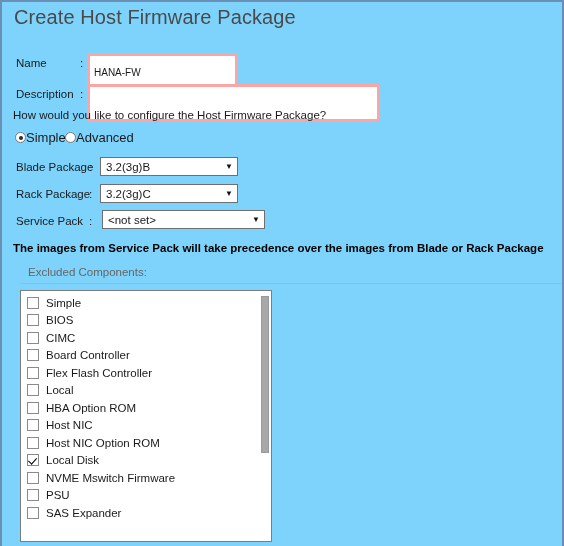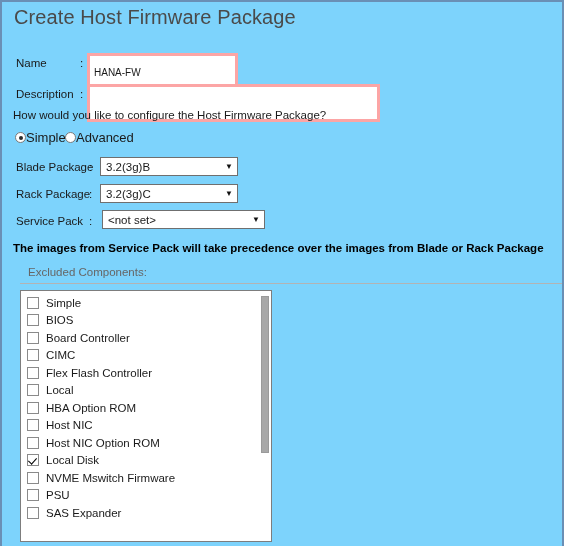--- a/index.html
+++ b/index.html
@@ -264,25 +264,25 @@
         <div class="list-item">
           <span class="cb"></span>
           <span class="item-label">Simple</span>
         </div>
         <div class="list-item">
           <span class="cb"></span>
           <span class="item-label">BIOS</span>
         </div>
         <div class="list-item">
           <span class="cb"></span>
+          <span class="item-label">CIMC</span>
+        </div>
+        <div class="list-item">
+          <span class="cb"></span>
           <span class="item-label">Board Controller</span>
-        </div>
-        <div class="list-item">
-          <span class="cb"></span>
-          <span class="item-label">CIMC</span>
         </div>
         <div class="list-item">
           <span class="cb"></span>
           <span class="item-label">Flex Flash Controller</span>
         </div>
         <div class="list-item">
           <span class="cb"></span>
           <span class="item-label">Local</span>
         </div>
         <div class="list-item">

